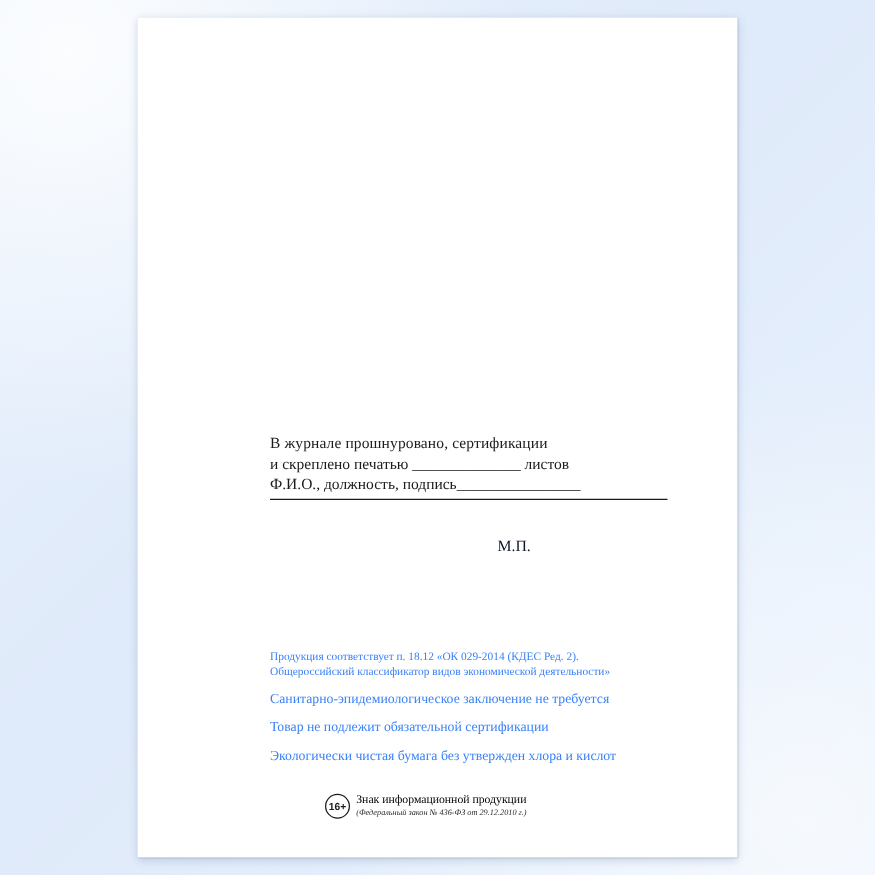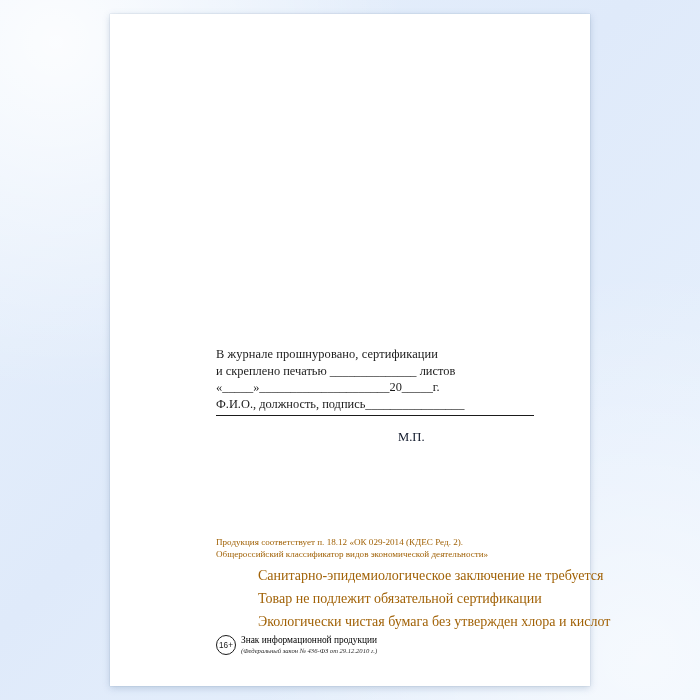--- a/index.html
+++ b/index.html
@@ -65,64 +65,64 @@
   .mp {
     position: absolute;
     left: 288px;
     top: 416px;
     font-size: 12.6px;
     color: #0f172a;
   }
   .footer {
     position: absolute;
     left: 106px;
-    top: 522px;
+    top: 505px;
     width: 340px;
-    color: #a16207;
+    color: #3b82f6;
   }
   .f-small {
     font-size: 9.1px;
     line-height: 12.2px;
     white-space: nowrap;
   }
   .f-ital {
     font-style: italic;
     font-size: 9.1px;
     line-height: 12.2px;
     white-space: nowrap;
   }
   .f-gap {
     height: 10px;
   }
   .f-line {
-    font-size: 14px;
+    font-size: 11px;
     line-height: 12.6px;
     white-space: nowrap;
-    margin-left: 42px;
   }
   .agebox {
     position: absolute;
     left: 106px;
     top: 621px;
     display: flex;
     align-items: center;
   }
   .age-circle {
     width: 18px;
     height: 18px;
     border: 1.1px solid #1b1b1b;
     border-radius: 50%;
     display: flex;
     align-items: center;
     justify-content: center;
     font-size: 8.2px;
     font-family: "Liberation Sans", sans-serif;
-    font-weight: normal;
+    font-weight: bold;
     color: #1b1b1b;
     flex: 0 0 auto;
+    margin-left: 44px;
   }
   .age-texts {
     margin-left: 5px;
   }
   .age-title {
     font-size: 9.4px;
     line-height: 11px;
     white-space: nowrap;
   }
   .age-sub {
@@ -135,21 +135,20 @@
 </style>
 </head>
 <body>
 
 <div id="stage">
   <div id="page">
 
     <div class="block-center">
       <div class="line l1">В журнале прошнуровано, сертификации</div>
       <div class="line l2">и скреплено печатью ______________ листов</div>
-      <div class="line l3">«_____»_____________________20_____г.</div>
       <div class="line l4">Ф.И.О., должность, подпись________________</div>
       <div class="line rule"></div>
     </div>
 
     <div class="mp">М.П.</div>
 
     <div class="footer">
       <div class="f-small">Продукция соответствует п. 18.12 «ОК 029-2014 (КДЕС Ред. 2).</div>
       <div class="f-small">Общероссийский классификатор видов экономической деятельности»</div>
       <div class="f-gap"></div>

